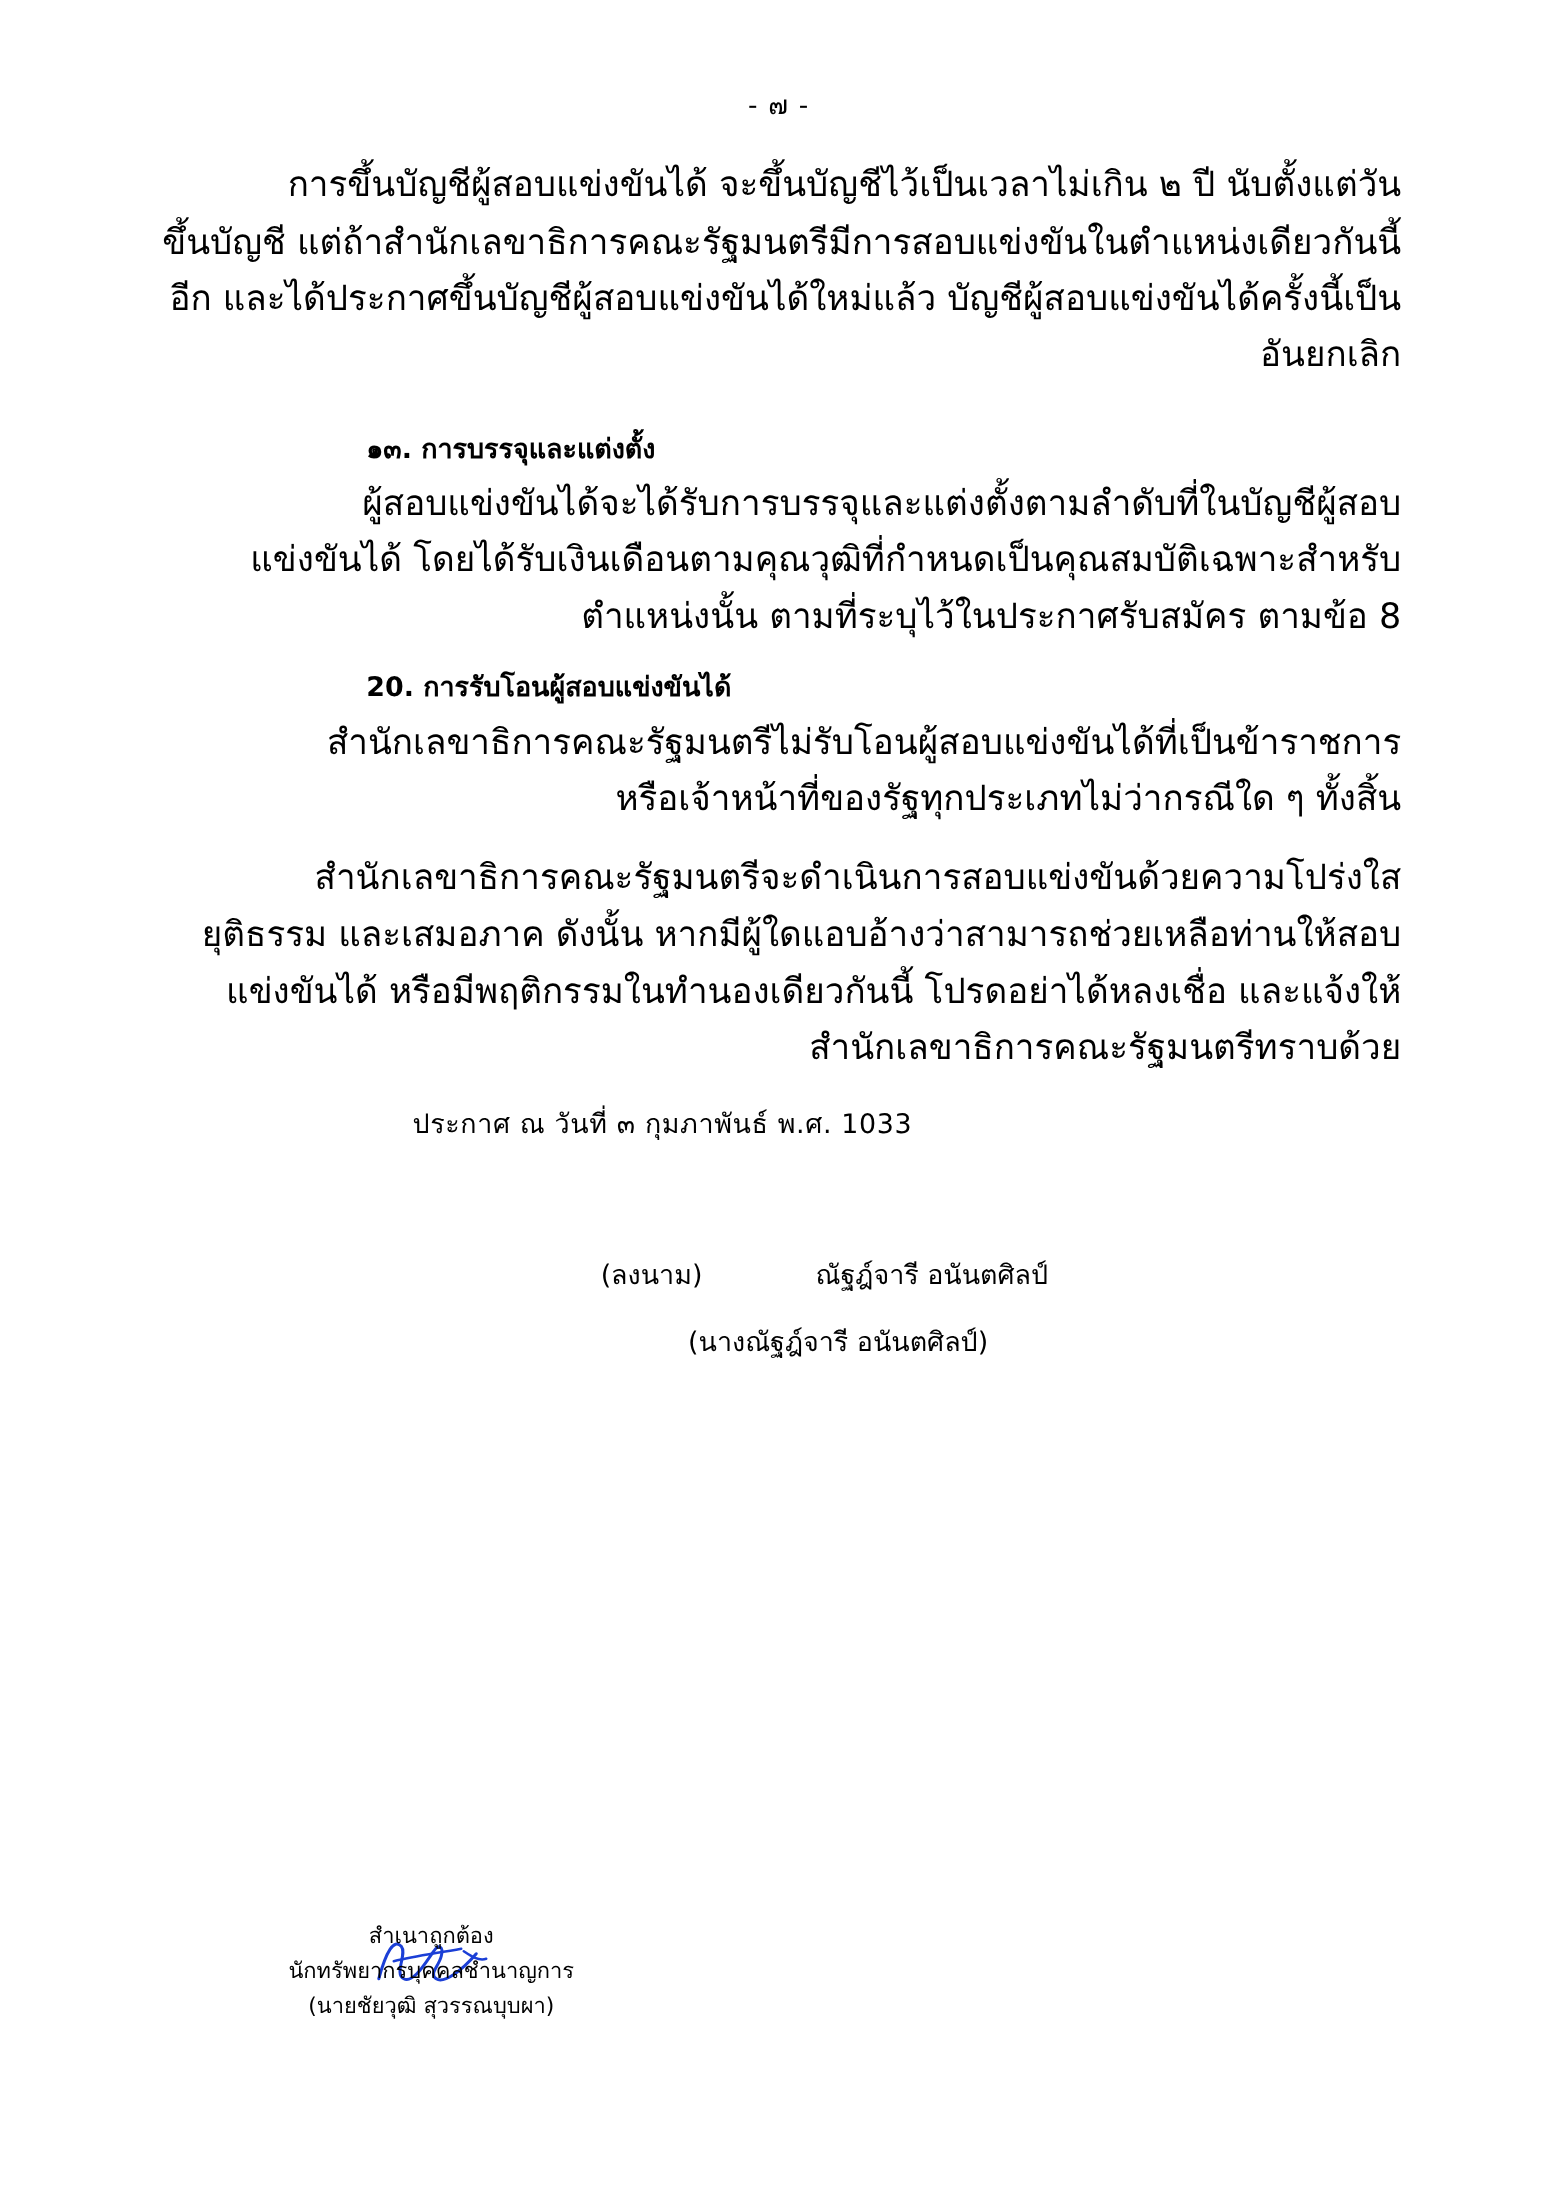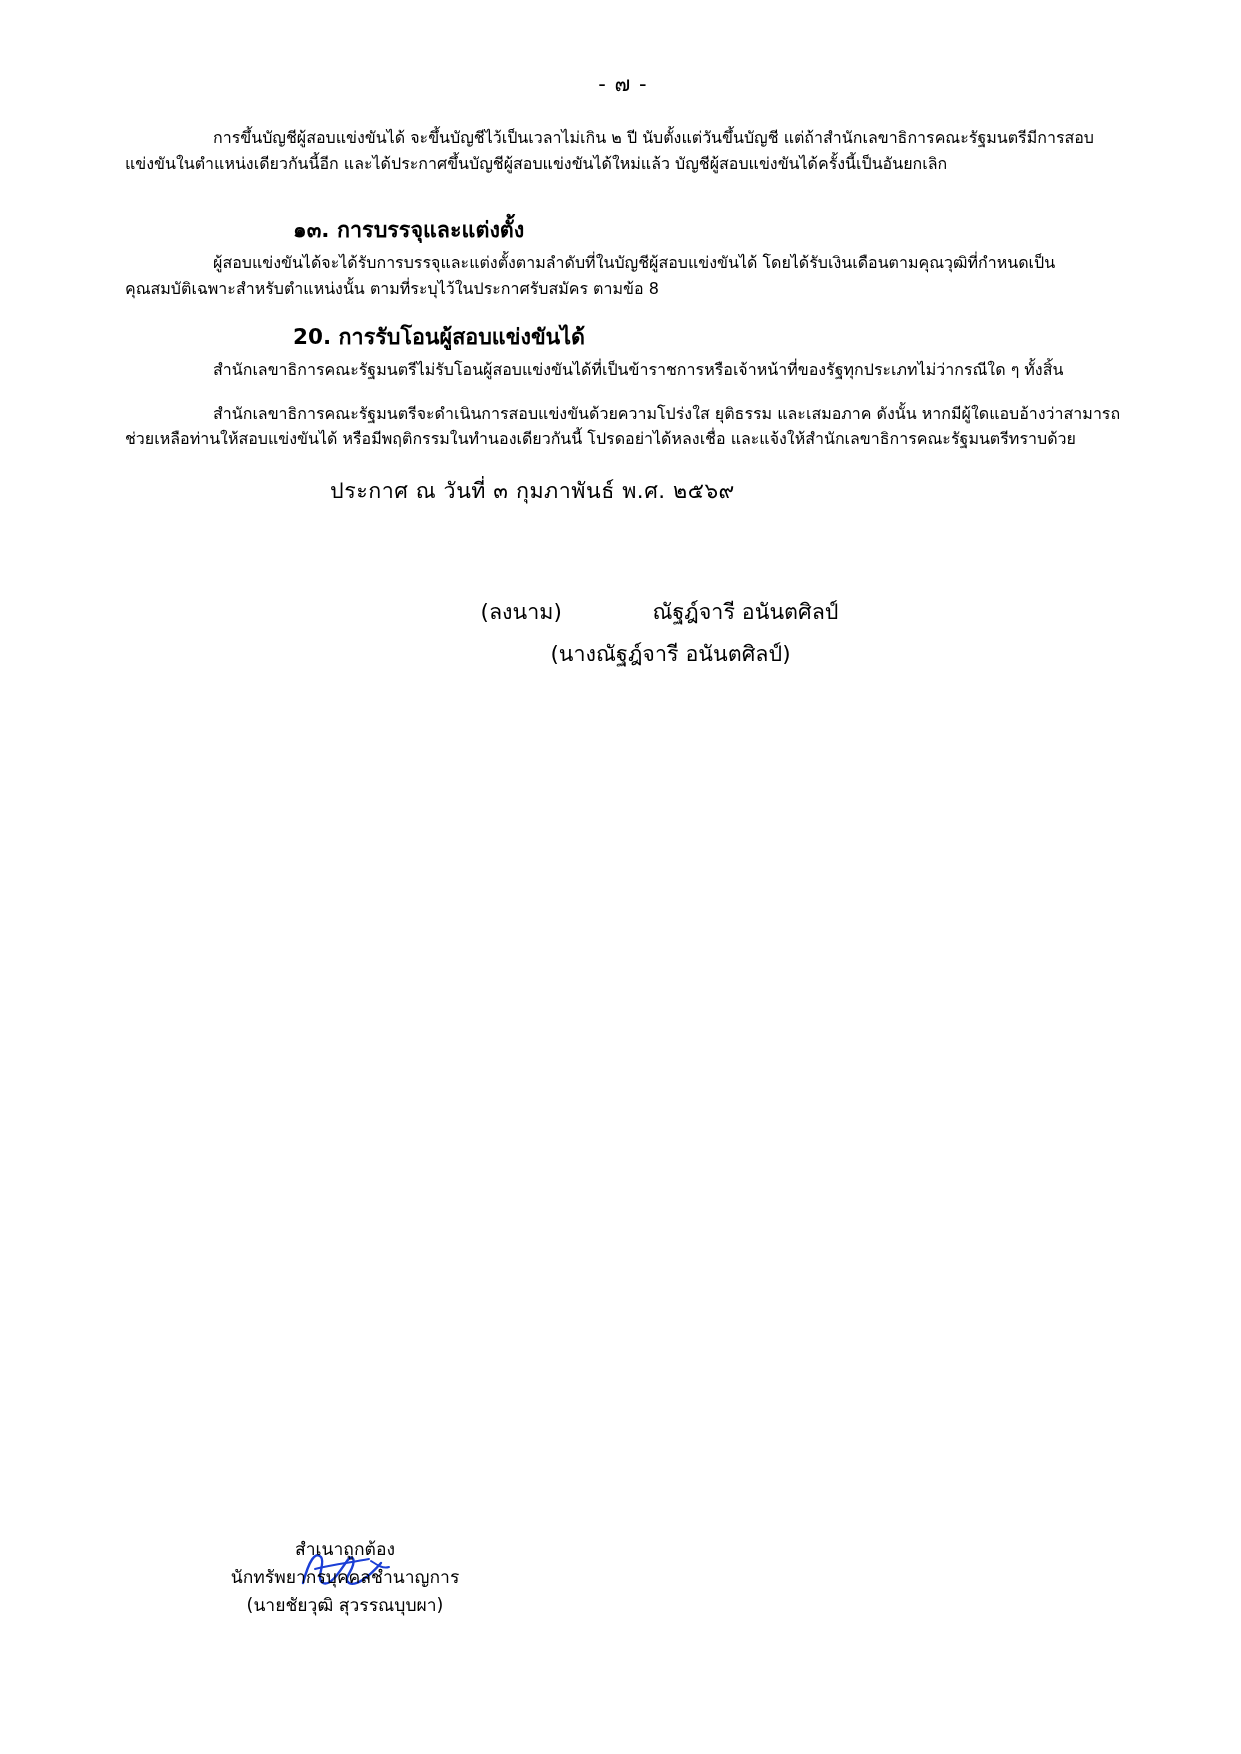--- a/index.html
+++ b/index.html
@@ -25,24 +25,24 @@
     padding: 70px 120px 60px 125px;
   }
   .page-number {
     text-align: center;
     font-size: 21px;
     letter-spacing: 1px;
     margin: 0 0 26px 0;
     line-height: 1.4;
   }
   .para {
-    font-size: 16px;
+    font-size: 28px;
     line-height: 1.62;
     margin: 0 0 2px 0;
-    text-align: left;
+    text-align: right;
     word-break: break-word;
   }
   .para .indent {
     display: inline-block;
     width: 88px;
   }
   .block-gap {
     height: 16px;
   }
   .heading {
@@ -74,20 +74,21 @@
     text-align: left;
   }
   .sig-name {
     display: inline-block;
     min-width: 230px;
     text-align: center;
   }
   .sig-paren {
     font-size: 21.5px;
     line-height: 1.95;
+    margin-top: 13px;
   }
   .sig-title {
     font-size: 21.5px;
     line-height: 1.95;
   }
   .footer-stamp {
     position: absolute;
     left: 180px;
     bottom: 135px;
     width: 330px;
@@ -126,21 +127,21 @@
   <div class="heading">๑๓. การบรรจุและแต่งตั้ง</div>
   <p class="para"><span class="indent"></span><span>ผู้สอบแข่งขันได้จะได้รับการบรรจุและแต่งตั้งตามลำดับที่ในบัญชีผู้สอบแข่งขันได้ โดยได้รับเงินเดือนตามคุณวุฒิที่กำหนดเป็นคุณสมบัติเฉพาะสำหรับตำแหน่งนั้น ตามที่ระบุไว้ในประกาศรับสมัคร ตามข้อ 8</span></p>
 
   <div class="heading">20. การรับโอนผู้สอบแข่งขันได้</div>
   <p class="para"><span class="indent"></span><span>สำนักเลขาธิการคณะรัฐมนตรีไม่รับโอนผู้สอบแข่งขันได้ที่เป็นข้าราชการหรือเจ้าหน้าที่ของรัฐทุกประเภทไม่ว่ากรณีใด ๆ ทั้งสิ้น</span></p>
 
   <div class="block-gap"></div>
 
   <p class="para"><span class="indent"></span><span>สำนักเลขาธิการคณะรัฐมนตรีจะดำเนินการสอบแข่งขันด้วยความโปร่งใส ยุติธรรม และเสมอภาค ดังนั้น หากมีผู้ใดแอบอ้างว่าสามารถช่วยเหลือท่านให้สอบแข่งขันได้ หรือมีพฤติกรรมในทำนองเดียวกันนี้ โปรดอย่าได้หลงเชื่อ และแจ้งให้สำนักเลขาธิการคณะรัฐมนตรีทราบด้วย</span></p>
 
-  <div class="date-line">ประกาศ  ณ  วันที่  ๓  กุมภาพันธ์  พ.ศ. ๒๕๖๙</div>
+  <div class="date-line">ประกาศ  ณ  วันที่  ๓  กุมภาพันธ์  พ.ศ. 1033</div>
 
   <div class="signature-block">
     <div class="sig-row">
       <span class="sig-label">(ลงนาม)</span><span class="sig-name">ณัฐฎ์จารี  อนันตศิลป์</span>
     </div>
     <div class="sig-paren">(นางณัฐฎ์จารี  อนันตศิลป์)</div>
   </div>
 
   <div class="footer-stamp">
     <div class="stamp-line stamp-top">สำเนาถูกต้อง</div>

